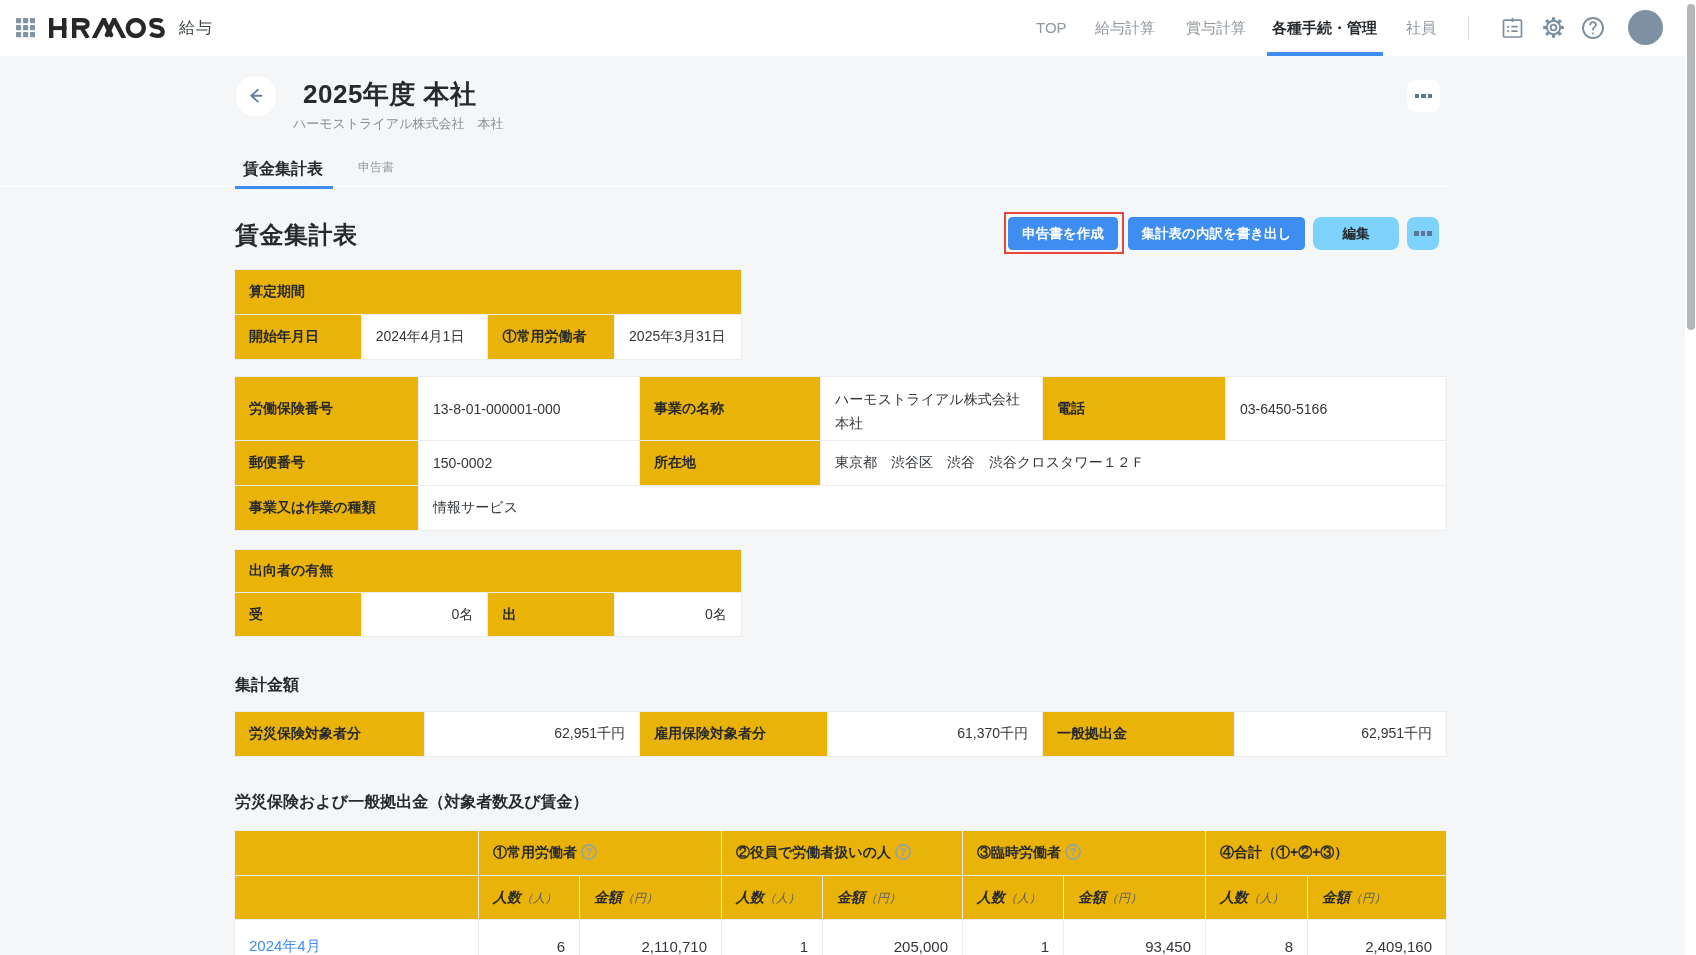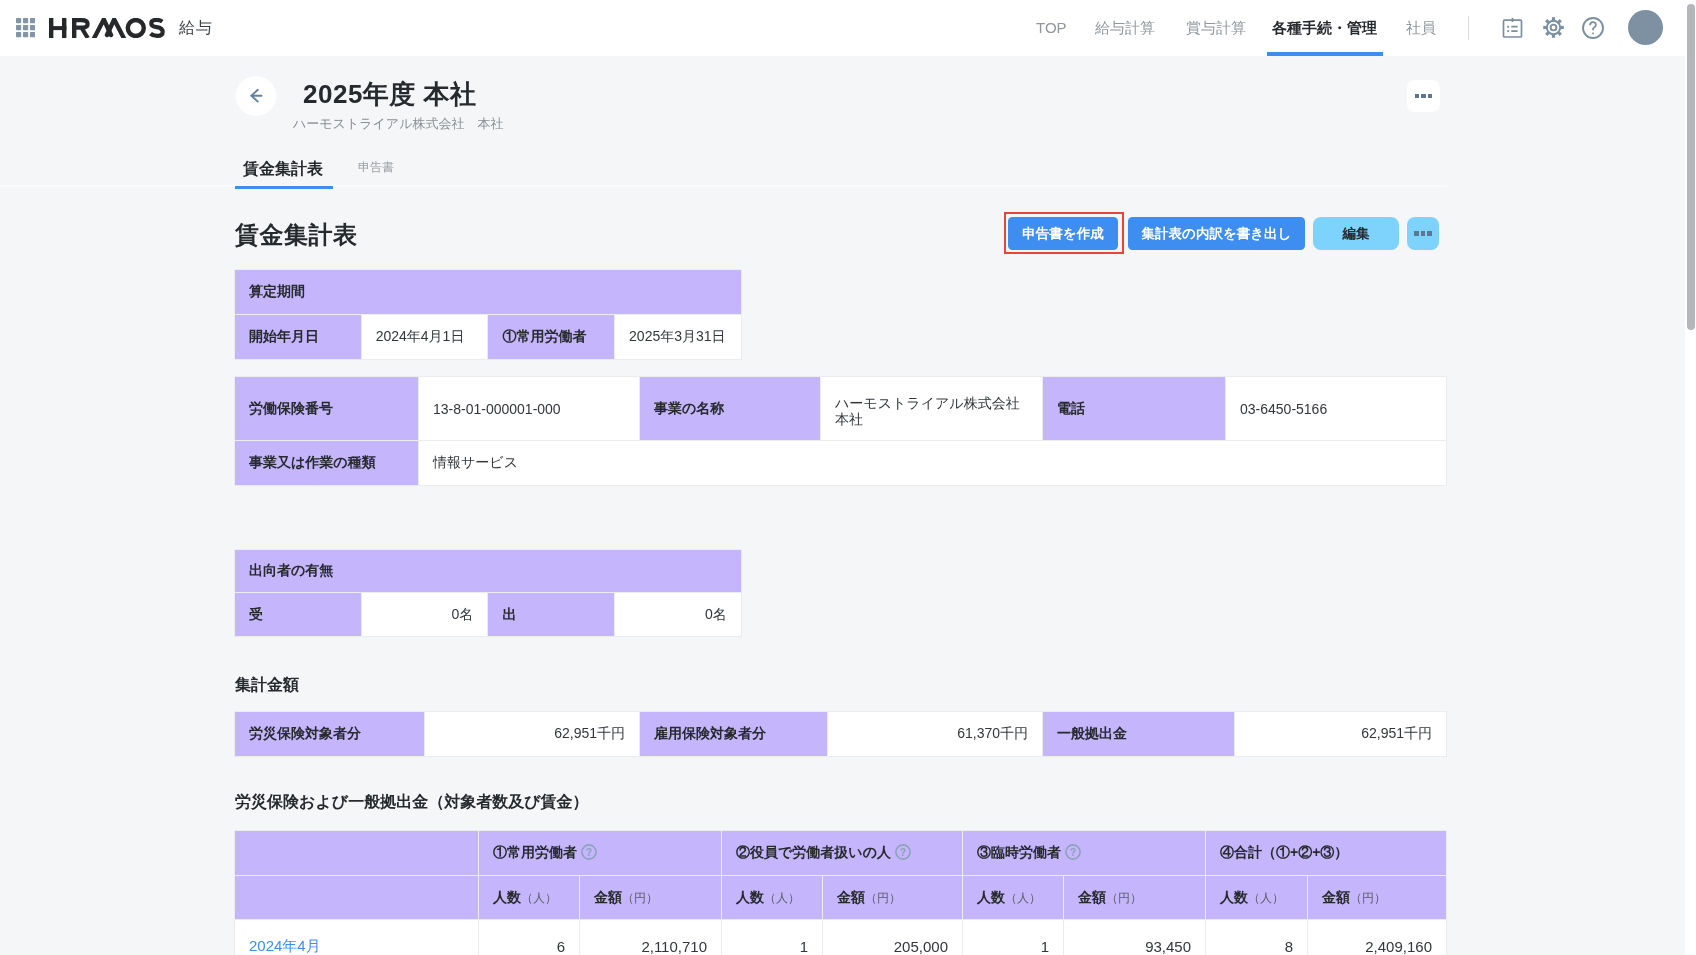--- a/index.html
+++ b/index.html
@@ -44,35 +44,35 @@
 .btn-blue { background:#3e8df0; color:#fff; }
 .btn-white { background:#7dd3fc; color:#26292d; border-radius:8px; }
 #b1 { left:1008px; width:110px; }
 #b2 { left:1128px; width:177px; }
 #b3 { left:1313px; width:86px; }
 #b4 { left:1407px; width:32px; }
 .redbox { position:absolute; left:1004px; top:-5px; width:120px; height:42px; border:2.5px solid #e8453b; }
 
 table { border-collapse:collapse; table-layout:fixed; font-size:14px; }
 td,th { border:1px solid #eaecee; padding:0 14px; height:45px; text-align:left; font-weight:normal; background:#fff; color:#32363a; white-space:nowrap; }
-th { background:#c4b5fd; font-weight:bold; color:#26292d; }
+th { background:#eab308; font-weight:bold; color:#26292d; }
 .num { text-align:right; }
 .t1 { position:absolute; left:234px; top:269px; width:507px; }
 .t1 col { width:126.7px; }
 .t2 { position:absolute; left:234px; top:376px; width:1213px; }
 .t3 { position:absolute; left:234px; top:549px; width:507px; }
 .t3 tr:first-child th { height:43px; }
 .t3 tr:last-child th, .t3 tr:last-child td { height:44px; }
 .t3 col { width:126.7px; }
 .h3a { position:absolute; left:235px; top:675px; font-size:16px; font-weight:bold; color:#26292d;text-align:right; }
 .t4 { position:absolute; left:234px; top:711px; width:1213px; }
 .h3b { position:absolute; left:235px; top:792px; font-size:16px; font-weight:bold; color:#26292d;text-align:center; }
 .t5 { position:absolute; left:234px; top:830px; width:1213px; }
 .t5 th { height:45px; }
-.t5 .r2 th { height:44px; }
+.t5 .r2 th { height:44px;font-style:italic; }
 .t5 td { height:53px; font-size:15px; }
 .t5 td.mon { color:#3e8df0; }
 .qm { display:inline-block; vertical-align:-3px; margin-left:4px; }
 .sm { font-size:12px; font-weight:normal; color:#5a5f63; }
 </style>
 </head>
 <body>
 <div class="content">
   <div class="backbtn">
     <svg width="20" height="20" viewBox="0 0 20 20">
@@ -131,23 +131,29 @@
         <col style="width:181px">
         <col style="width:222px">
         <col style="width:183px">
         <col>
     </colgroup>
       <tbody>
         <tr style="height:64px">
           <th>労働保険番号</th>
           <td>13-8-01-000001-000</td>
           <th>事業の名称</th>
-          <td style="line-height:16px; padding-top:8px; padding-bottom:4px;">ハーモストライアル株式会社<br>本社</td>
+          <td style="line-height:24px; padding-top:8px; padding-bottom:4px;">ハーモストライアル株式会社<br>本社</td>
           <th>電話</th>
           <td>03-6450-5166</td>
+        </tr>
+    <tr>
+          <th>郵便番号</th>
+          <td>150-0002</td>
+          <th>所在地</th>
+          <td colspan="3">東京都　渋谷区　渋谷　渋谷クロスタワー１２Ｆ</td>
         </tr>
     <tr>
           <th>事業又は作業の種類</th>
           <td colspan="5">情報サービス</td>
         </tr>
   </tbody>
     </table>
 
   <table class="t3">
     <colgroup>

